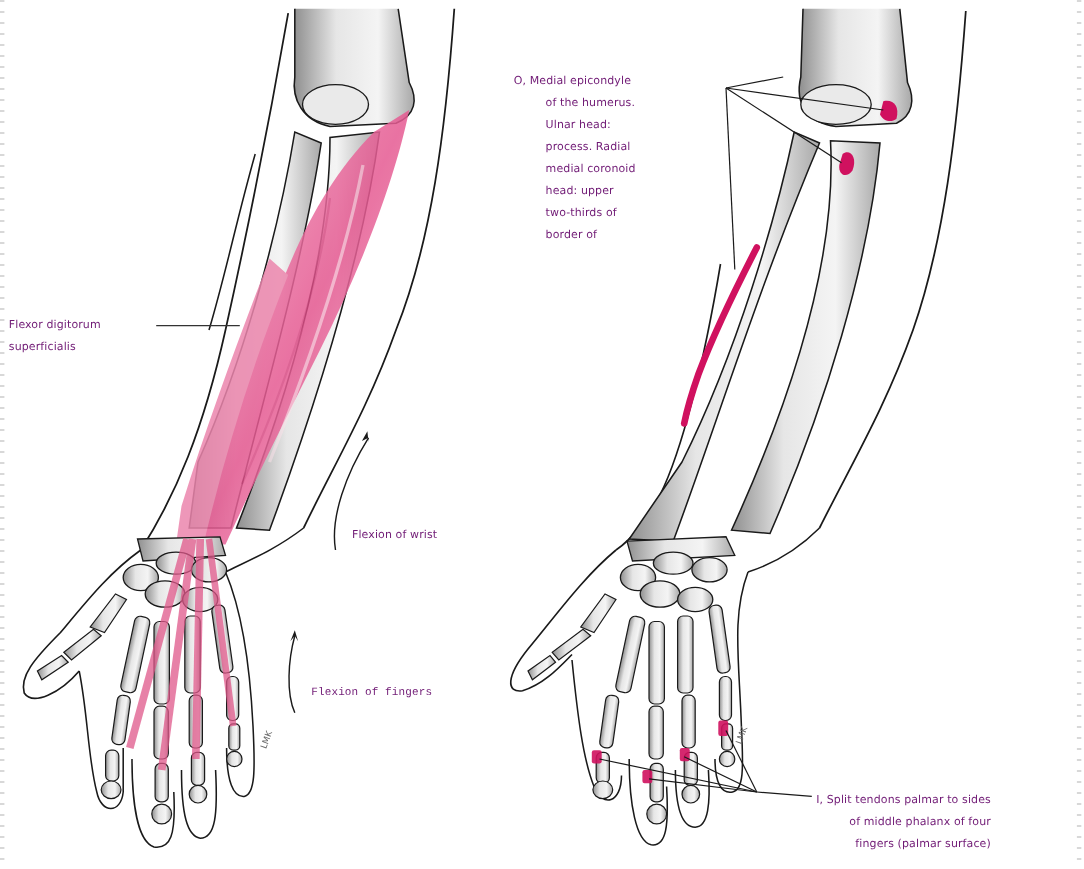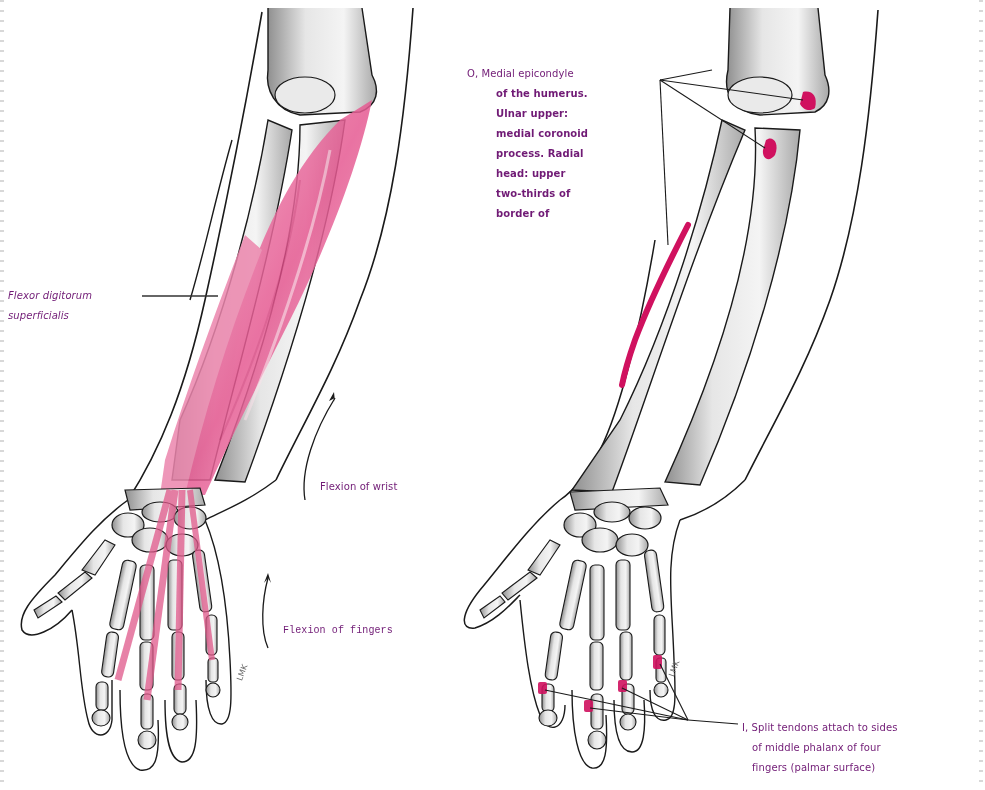--- a/index.html
+++ b/index.html
@@ -6,26 +6,26 @@
     body { width:985px; height:790px; position:relative; overflow:hidden;
            font-family:"DejaVu Sans", "Liberation Sans", sans-serif; color:#222; }
     .edge { position:absolute; top:0; width:4px; height:790px;
             background-image: repeating-linear-gradient(to bottom, #d8d8d8 0 2px, transparent 2px 10px); }
     .edge.left { left:0; }
     .edge.right { right:2px; }
     svg.art { position:absolute; left:0; top:0; }
     .label { position:absolute; font-size:10px; line-height:20px; color:#701a75; letter-spacing:0.1px; }
     .label span { display:block; }
     #origin-label { left:467px; top:64px; }
-    #origin-label .indent { padding-left:29px;font-weight:bold; }
-    #fds-label { left:8px; top:286px;font-style:italic; }
+    #origin-label .indent { padding-left:29px; }
+    #fds-label { left:8px; top:286px; }
     #wrist-label { left:320px; top:477px; }
     #fingers-label { left:283px; top:621px;font-family:Liberation Mono, monospace; }
     #insertion-label { left:742px; top:718px; }
-    #insertion-label .indent { padding-left:10px; }
+    #insertion-label .indent { padding-left:10px;text-align:right; }
     .sig { position:absolute; font-size:8px; color:#666; transform:rotate(-70deg); font-family:"DejaVu Sans", sans-serif; }
     #sig-left { left:234px; top:668px; }
     #sig-right { left:666px; top:664px; }
   </style>
 </head>
 <body>
 
 <div class="edge left"></div>
 <div class="edge right"></div>
 
@@ -206,36 +206,36 @@
       <line x1="688" y1="720" x2="590" y2="708"></line>
       <line x1="688" y1="720" x2="622" y2="688"></line>
       <line x1="688" y1="720" x2="660" y2="664"></line>
     </g>
   </g>
 </svg>
 
 <div class="label" id="origin-label">
   <span>O, Medial epicondyle</span>
   <span class="indent">of the humerus.</span>
-  <span class="indent">Ulnar upper:</span>
+  <span class="indent">Ulnar head:</span>
+  <span class="indent">process. Radial</span>
   <span class="indent">medial coronoid</span>
-  <span class="indent">process. Radial</span>
   <span class="indent">head: upper</span>
   <span class="indent">two-thirds of</span>
   <span class="indent">border of</span>
 </div>
 
 <div class="label" id="fds-label">
   <span>Flexor digitorum</span>
   <span>superficialis</span>
 </div>
 
 <div class="label" id="wrist-label">Flexion of wrist</div>
 <div class="label" id="fingers-label">Flexion of fingers</div>
 
 <div class="label" id="insertion-label">
-  <span>I, Split tendons attach to sides</span>
+  <span>I, Split tendons palmar to sides</span>
   <span class="indent">of middle phalanx of four</span>
   <span class="indent">fingers (palmar surface)</span>
 </div>
 
 <div class="sig" id="sig-left">LMK</div>
 <div class="sig" id="sig-right">LMK</div>
 
 </body></html>

